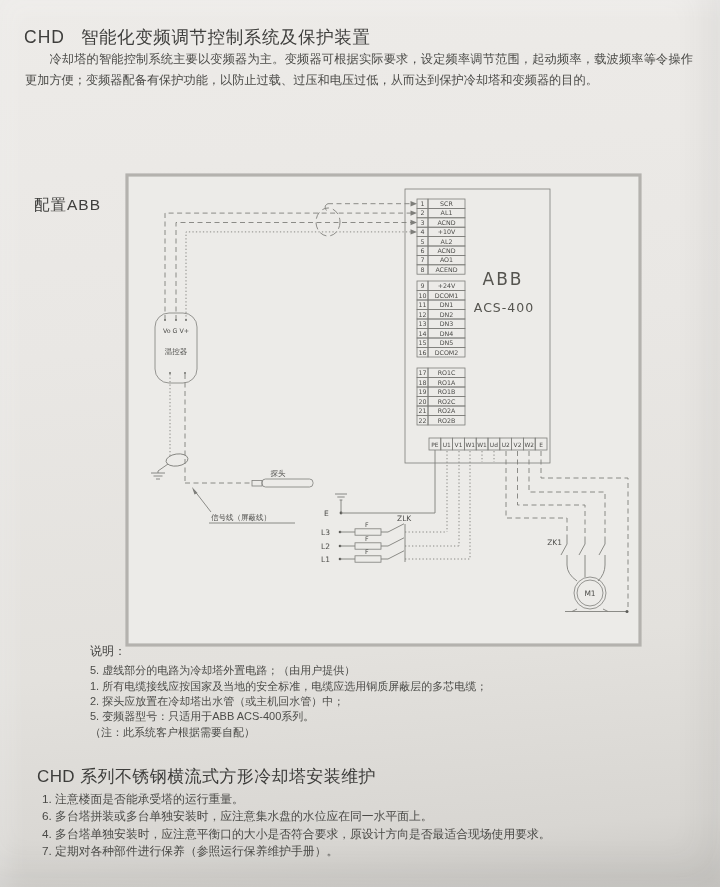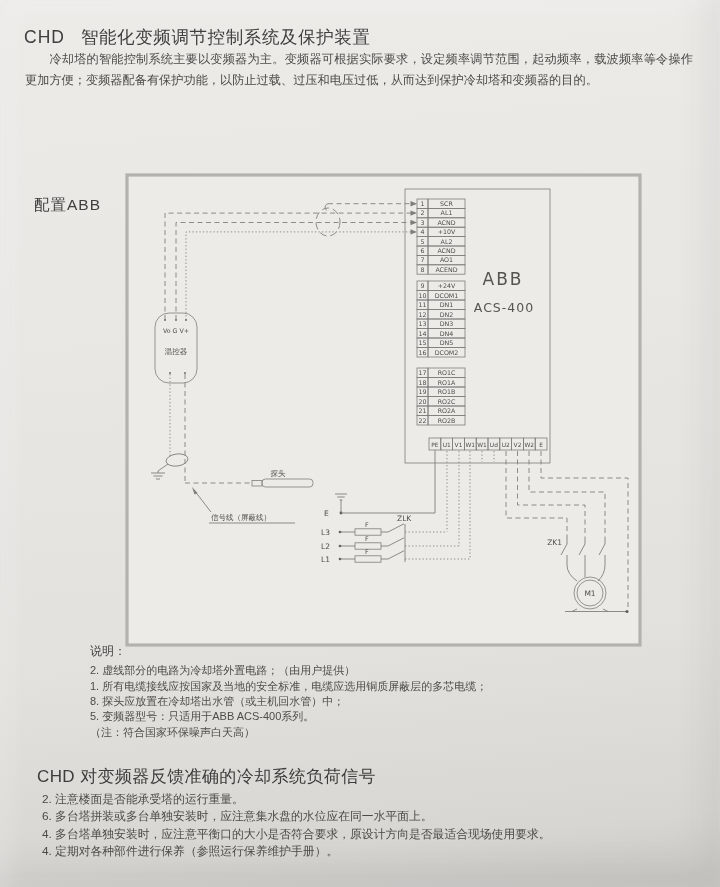--- a/index.html
+++ b/index.html
@@ -272,28 +272,28 @@
       <circle cx="465" cy="420" r="16" class="ln"></circle>
       <circle cx="465" cy="420" r="13" class="ln"></circle>
       <text x="465" y="423" text-anchor="middle" class="lbl">M1</text>
       <path class="wire" d="M452,436 L447,438.5 M478,436 L483,438.5 M440,438.5 H503"></path>
       <circle cx="502" cy="438.5" r="1.5" fill="#5c5c58"></circle>
     </g>
   </svg>
 
   <div class="abs notes">
     <div class="heading">说明：</div>
-    <div class="note-line">2. 虚线部分的电路为冷却塔外置电路；（由用户提供）</div>
+    <div class="note-line">5. 虚线部分的电路为冷却塔外置电路；（由用户提供）</div>
     <div class="note-line">1. 所有电缆接线应按国家及当地的安全标准，电缆应选用铜质屏蔽层的多芯电缆；</div>
-    <div class="note-line">8. 探头应放置在冷却塔出水管（或主机回水管）中；</div>
+    <div class="note-line">2. 探头应放置在冷却塔出水管（或主机回水管）中；</div>
     <div class="note-line">5. 变频器型号：只适用于ABB ACS-400系列。</div>
-    <div class="note-line foot">（注：符合国家环保噪声白天高）</div>
-  </div>
-
-  <div class="abs maint-title">CHD 对变频器反馈准确的冷却系统负荷信号</div>
+    <div class="note-line foot">（注：此系统客户根据需要自配）</div>
+  </div>
+
+  <div class="abs maint-title">CHD 系列不锈钢横流式方形冷却塔安装维护</div>
   <div class="abs maint">
-    <div>2. 注意楼面是否能承受塔的运行重量。</div>
+    <div>1. 注意楼面是否能承受塔的运行重量。</div>
     <div>6. 多台塔拼装或多台单独安装时，应注意集水盘的水位应在同一水平面上。</div>
     <div>4. 多台塔单独安装时，应注意平衡口的大小是否符合要求，原设计方向是否最适合现场使用要求。</div>
-    <div>4. 定期对各种部件进行保养（参照运行保养维护手册）。</div>
+    <div>7. 定期对各种部件进行保养（参照运行保养维护手册）。</div>
   </div>
 
 </div>
 
 </body></html>

